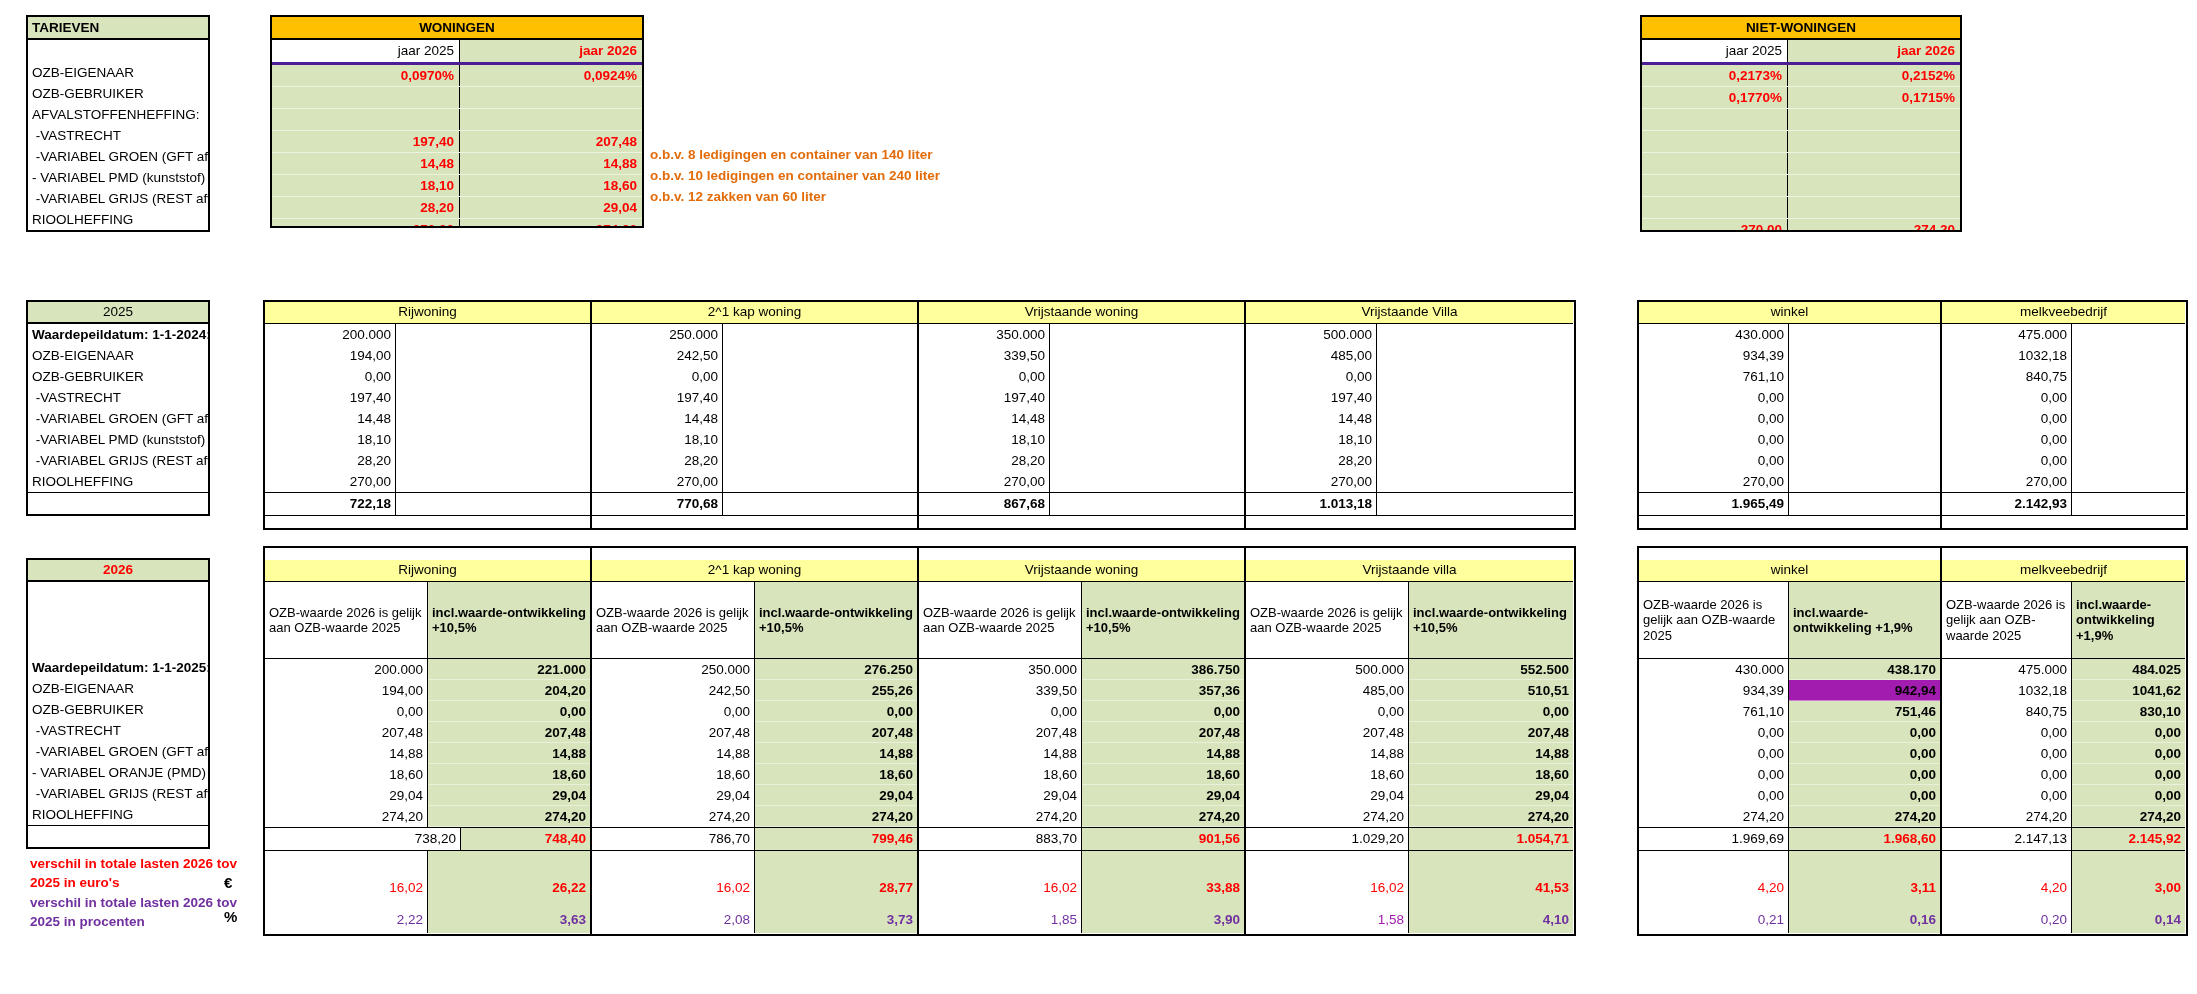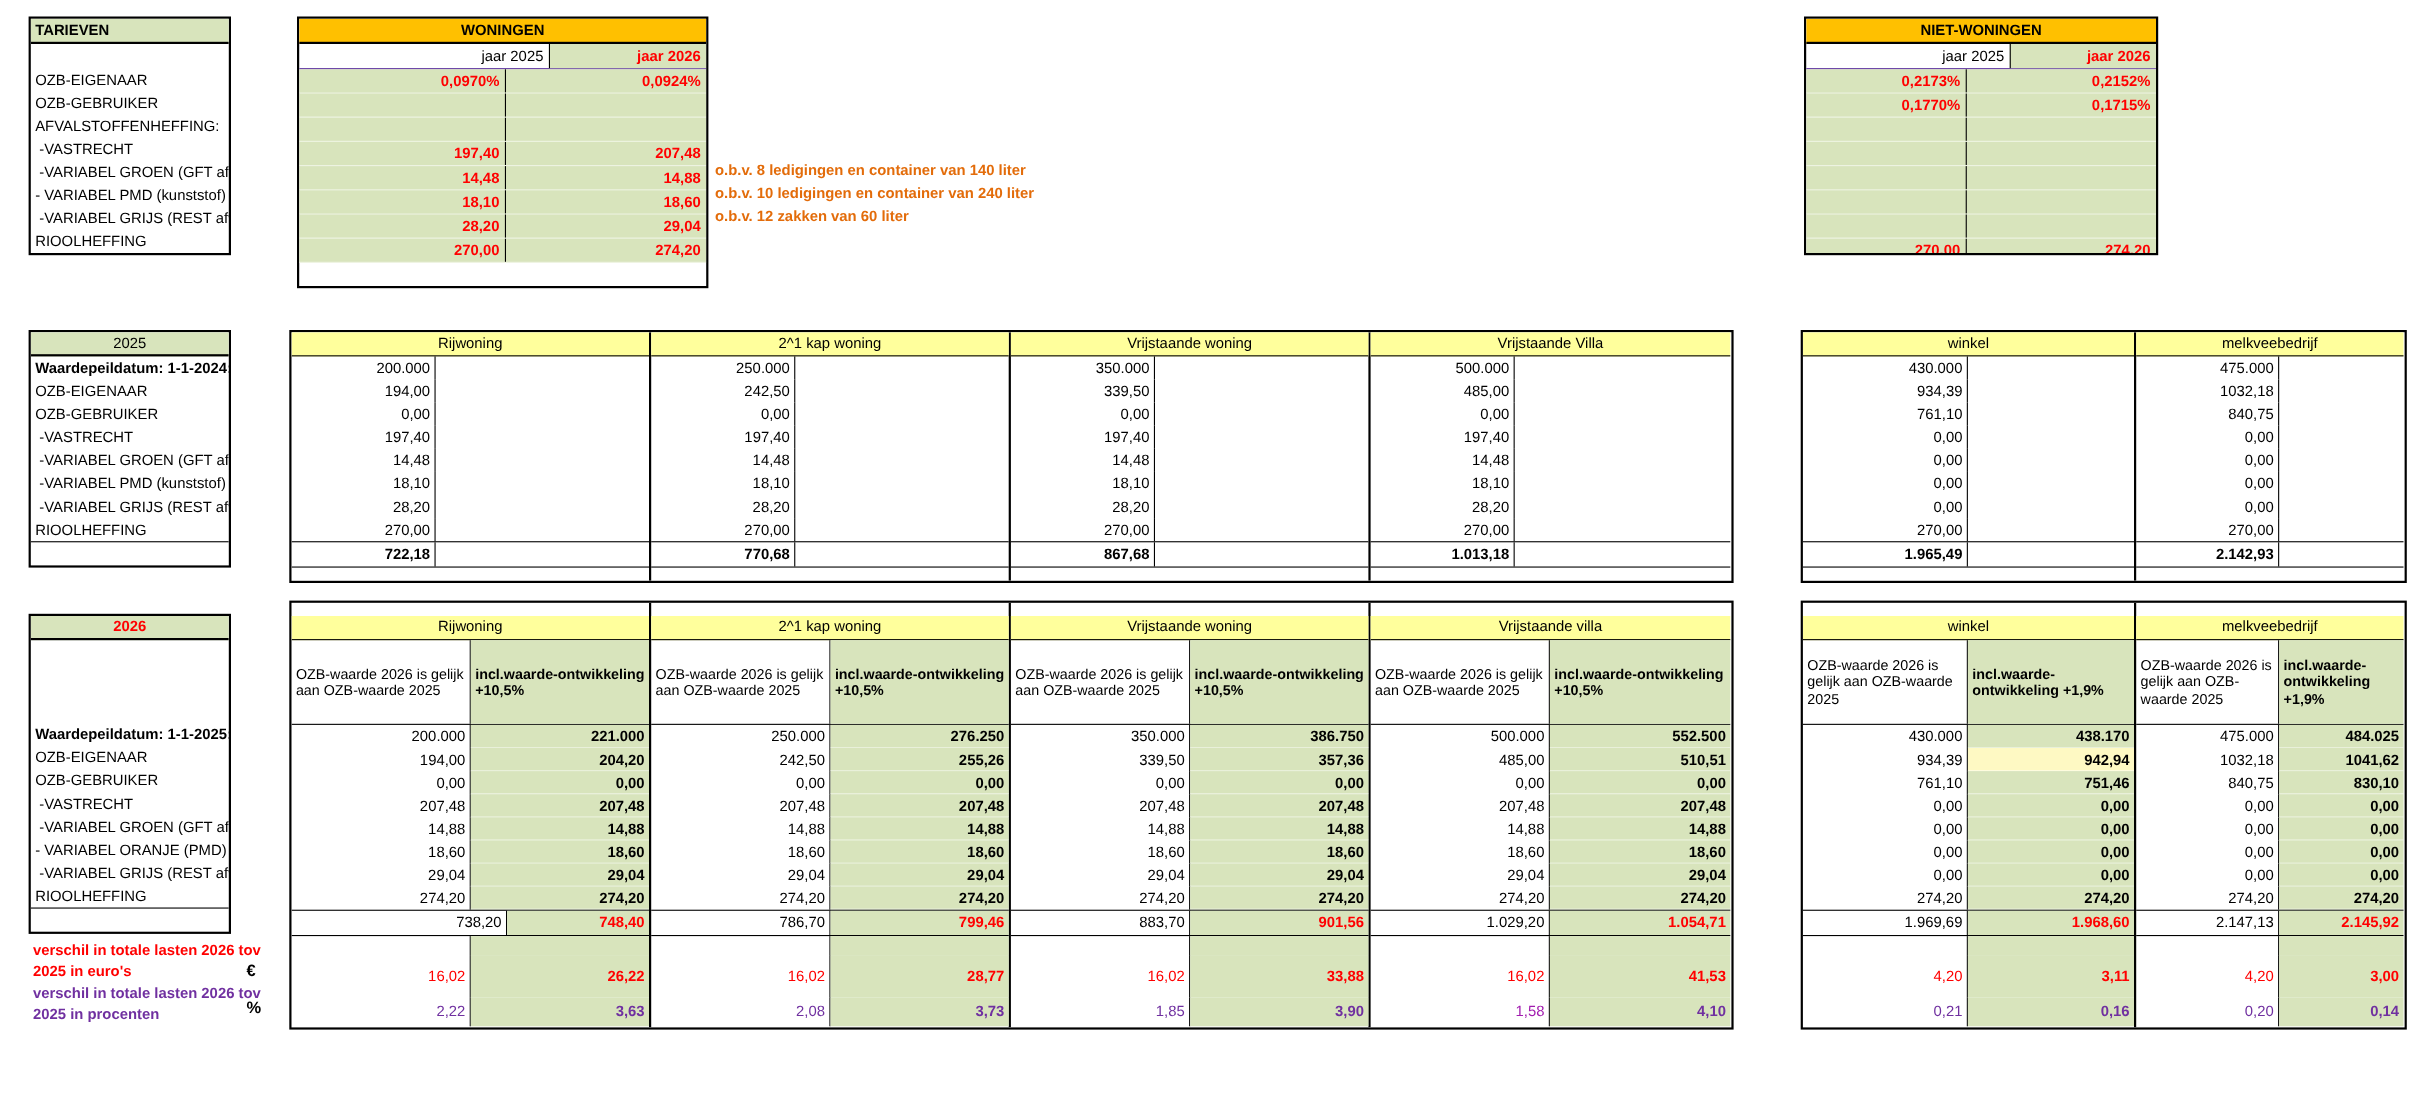--- a/index.html
+++ b/index.html
@@ -11,21 +11,21 @@
     font-size:13.5px;
     color:#000;
   }
   .abs{position:absolute;}
   
   .box{border:2px solid #000;box-sizing:border-box;background:#fff;overflow:hidden;}
   .bigbox{border:2.5px solid #000;box-sizing:border-box;background:#fff;display:flex;overflow:hidden;}
   
   .gold-hdr{height:23px;line-height:21px;text-align:center;font-weight:bold;border-bottom:2px solid #000;box-sizing:border-box;}
   .trow{display:flex;height:21px;line-height:21px;}
-  .trow.jaar{height:22px;line-height:22px;border-bottom:1px solid #4c1d95;padding-left:40px;}
+  .trow.jaar{height:22px;line-height:22px;border-bottom:3px solid #4c1d95;}
   .cell{box-sizing:border-box;padding:0 5px;text-align:right;white-space:nowrap;overflow:hidden;}
   .c2{flex:1;border-left:1px solid #000;}
   .redv{color:#FF0000;font-weight:bold;}
   .greenrow{border-bottom:1px solid rgba(255,255,255,0.55);}
   
   .lblrow{height:21px;line-height:21px;padding:0 4px;white-space:pre;overflow:hidden;box-sizing:border-box;}
   .lbl-hdr{height:23px;line-height:21px;border-bottom:2px solid #000;box-sizing:border-box;padding:0 4px;}
   .blankrow{box-sizing:border-box;}
   .totalblank{border-top:1.5px solid #000;box-sizing:border-box;}
   
@@ -57,21 +57,21 @@
       <div class="lblrow">OZB-EIGENAAR</div>
       <div class="lblrow">OZB-GEBRUIKER</div>
       <div class="lblrow">AFVALSTOFFENHEFFING:</div>
       <div class="lblrow"> -VASTRECHT</div>
       <div class="lblrow"> -VARIABEL GROEN (GFT afval)</div>
       <div class="lblrow">- VARIABEL PMD (kunststof)</div>
       <div class="lblrow"> -VARIABEL GRIJS (REST afval)</div>
       <div class="lblrow">RIOOLHEFFING</div>
     </div>
 
-  <div id="woningen-table" class="abs box" style="left:270px;top:15px;width:374px;height:247px;">
+  <div id="woningen-table" class="abs box" style="left:270px;top:15px;width:374px;height:213px;">
       <div class="gold-hdr" style="background: rgb(255, 192, 0);">WONINGEN</div>
       <div class="trow jaar">
         <div class="cell" style="width: 187px;">jaar 2025</div>
         <div class="cell c2 redv" style="background: rgb(216, 228, 188);">jaar 2026</div>
       </div>
       <div class="trow greenrow" style="background: rgb(216, 228, 188);">
         <div class="cell redv" style="width: 187px;">0,0970%</div>
         <div class="cell c2 redv">0,0924%</div>
       </div>
       <div class="trow greenrow" style="background: rgb(216, 228, 188);">
@@ -653,21 +653,21 @@
         <div class="sub" style="height: 77px;">
           <div class="subw" style="width: 150px;">OZB-waarde 2026 is gelijk aan OZB-waarde 2025</div>
           <div class="subg" style="background: rgb(216, 228, 188);">incl.waarde-ontwikkeling +1,9%</div>
         </div>
         <div class="grow">
           <div class="gv" style="width: 150px;">430.000</div>
           <div class="gb bold" style="background: rgb(216, 228, 188); border-bottom: 1px solid rgba(255, 255, 255, 0.45);">438.170</div>
         </div>
         <div class="grow">
           <div class="gv" style="width: 150px;">934,39</div>
-          <div class="gb bold" style="background: #fef9c3; border-bottom: 1px solid rgba(255, 255, 255, 0.45);">942,94</div>
+          <div class="gb bold" style="background: #a21caf; border-bottom: 1px solid rgba(255, 255, 255, 0.45);">942,94</div>
         </div>
         <div class="grow">
           <div class="gv" style="width: 150px;">761,10</div>
           <div class="gb bold" style="background: rgb(216, 228, 188); border-bottom: 1px solid rgba(255, 255, 255, 0.45);">751,46</div>
         </div>
         <div class="grow">
           <div class="gv" style="width: 150px;">0,00</div>
           <div class="gb bold" style="background: rgb(216, 228, 188); border-bottom: 1px solid rgba(255, 255, 255, 0.45);">0,00</div>
         </div>
         <div class="grow">

